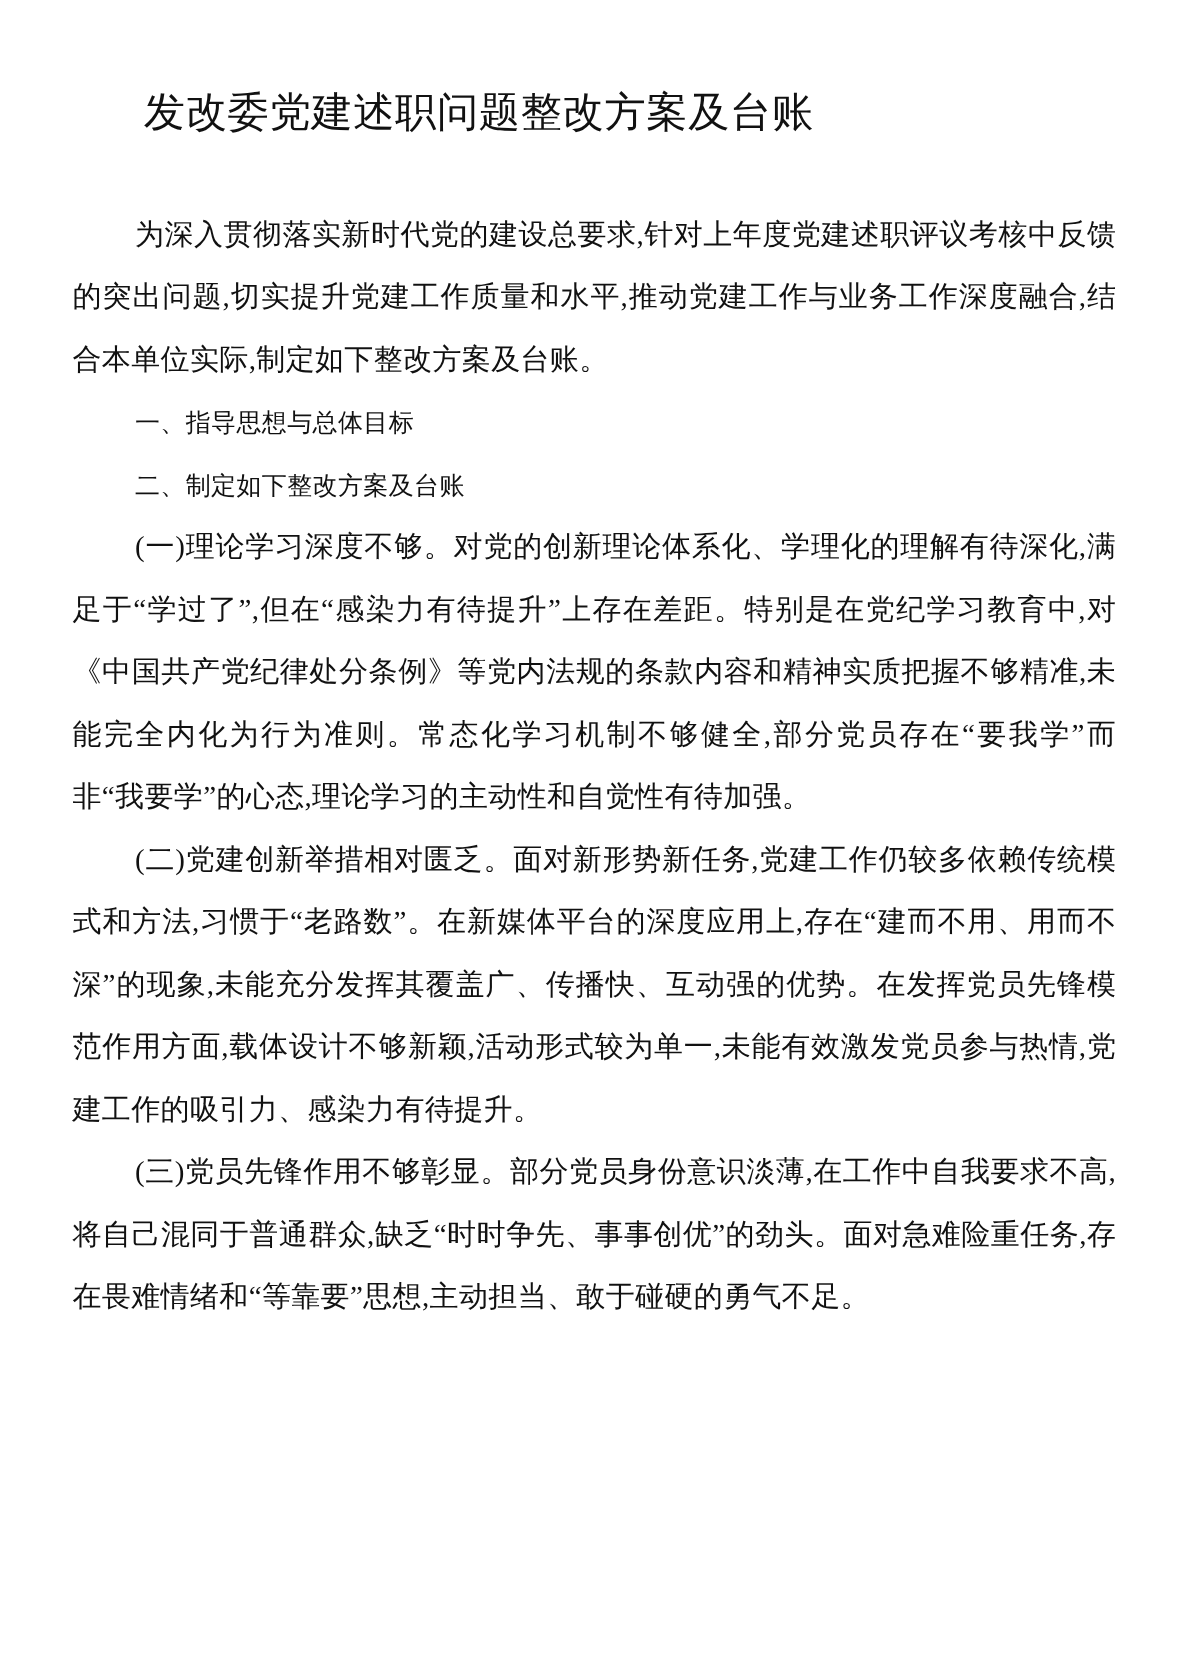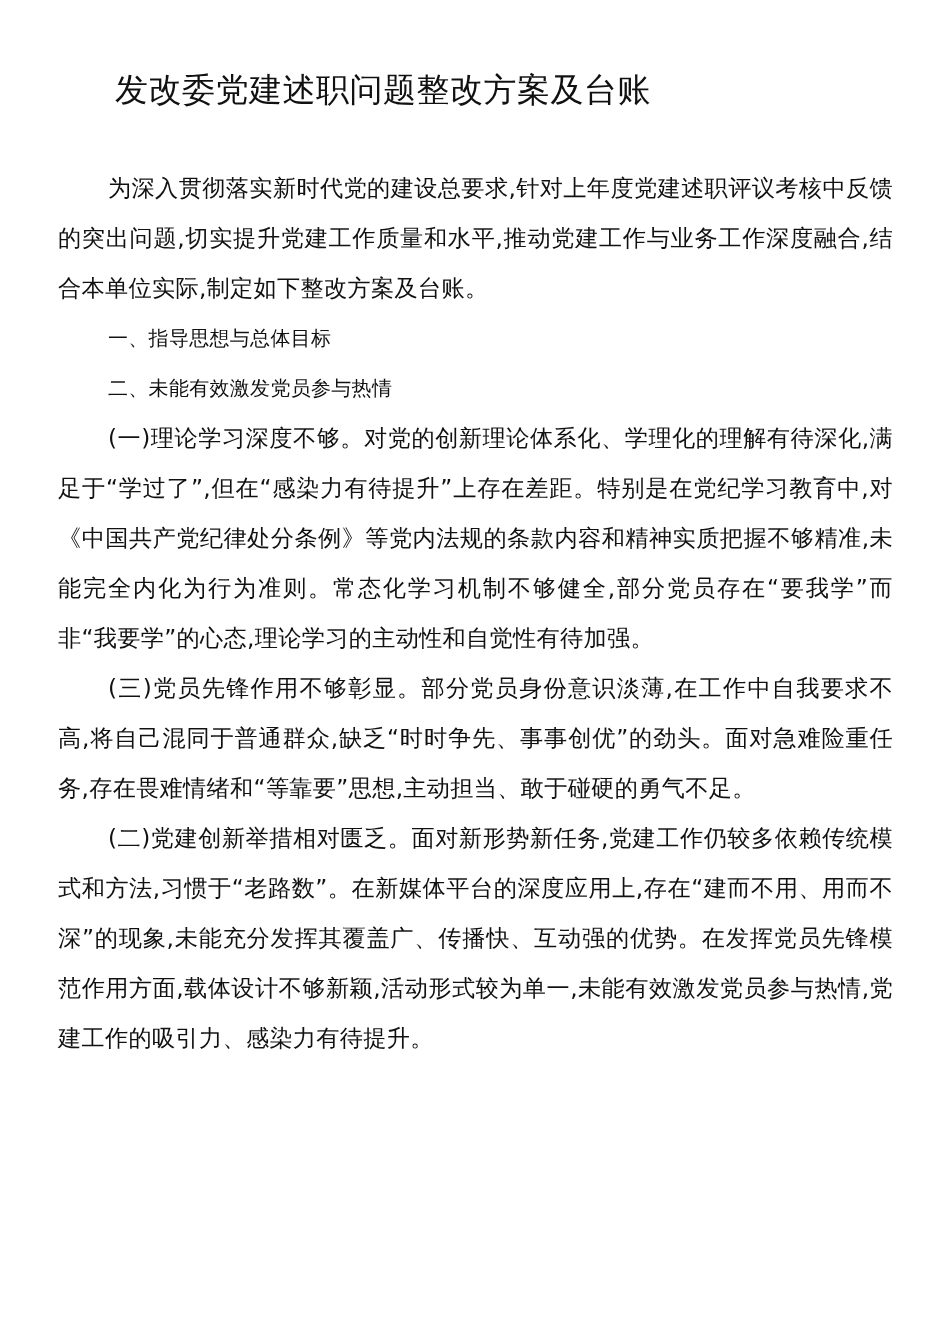--- a/index.html
+++ b/index.html
@@ -44,36 +44,37 @@
     }
     .para {
       margin: 0;
       font-size: 23.2px;
       line-height: 50px;
       text-indent: 50px;
       text-align: justify;
       text-align-last: left;
       letter-spacing: 0.3px;
       word-break: break-all;
+      font-family: Liberation Serif, serif;
     }
     .heading {
       margin: 0;
       font-size: 20px;
       line-height: 50px;
       text-indent: 50px;
       letter-spacing: 0.3px;
     }
   </style>
 </head>
 <body>
 
 <div class="page">
   <h1 class="title">发改委党建述职问题整改方案及台账</h1>
 
   <div class="body">
     <p class="para">为深入贯彻落实新时代党的建设总要求,针对上年度党建述职评议考核中反馈的突出问题,切实提升党建工作质量和水平,推动党建工作与业务工作深度融合,结合本单位实际,制定如下整改方案及台账。</p>
     <p class="heading">一、指导思想与总体目标</p>
-    <p class="heading">二、未能有效激发党员参与热情</p>
+    <p class="heading">二、制定如下整改方案及台账</p>
     <p class="para">(一)理论学习深度不够。对党的创新理论体系化、学理化的理解有待深化,满足于“学过了”,但在“感染力有待提升”上存在差距。特别是在党纪学习教育中,对《中国共产党纪律处分条例》等党内法规的条款内容和精神实质把握不够精准,未能完全内化为行为准则。常态化学习机制不够健全,部分党员存在“要我学”而非“我要学”的心态,理论学习的主动性和自觉性有待加强。</p>
+    <p class="para">(二)党建创新举措相对匮乏。面对新形势新任务,党建工作仍较多依赖传统模式和方法,习惯于“老路数”。在新媒体平台的深度应用上,存在“建而不用、用而不深”的现象,未能充分发挥其覆盖广、传播快、互动强的优势。在发挥党员先锋模范作用方面,载体设计不够新颖,活动形式较为单一,未能有效激发党员参与热情,党建工作的吸引力、感染力有待提升。</p>
     <p class="para">(三)党员先锋作用不够彰显。部分党员身份意识淡薄,在工作中自我要求不高,将自己混同于普通群众,缺乏“时时争先、事事创优”的劲头。面对急难险重任务,存在畏难情绪和“等靠要”思想,主动担当、敢于碰硬的勇气不足。</p>
-    <p class="para">(二)党建创新举措相对匮乏。面对新形势新任务,党建工作仍较多依赖传统模式和方法,习惯于“老路数”。在新媒体平台的深度应用上,存在“建而不用、用而不深”的现象,未能充分发挥其覆盖广、传播快、互动强的优势。在发挥党员先锋模范作用方面,载体设计不够新颖,活动形式较为单一,未能有效激发党员参与热情,党建工作的吸引力、感染力有待提升。</p>
   </div>
 </div>
 
 </body></html>

